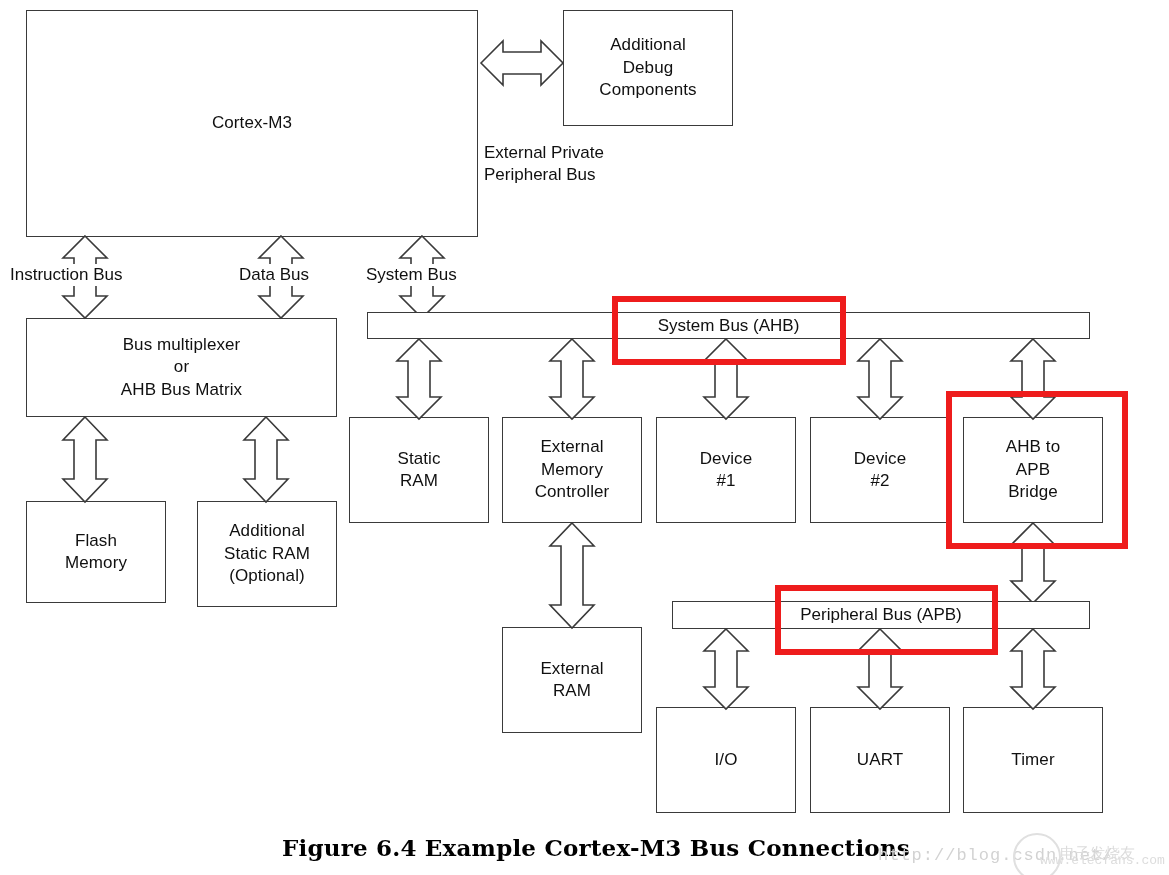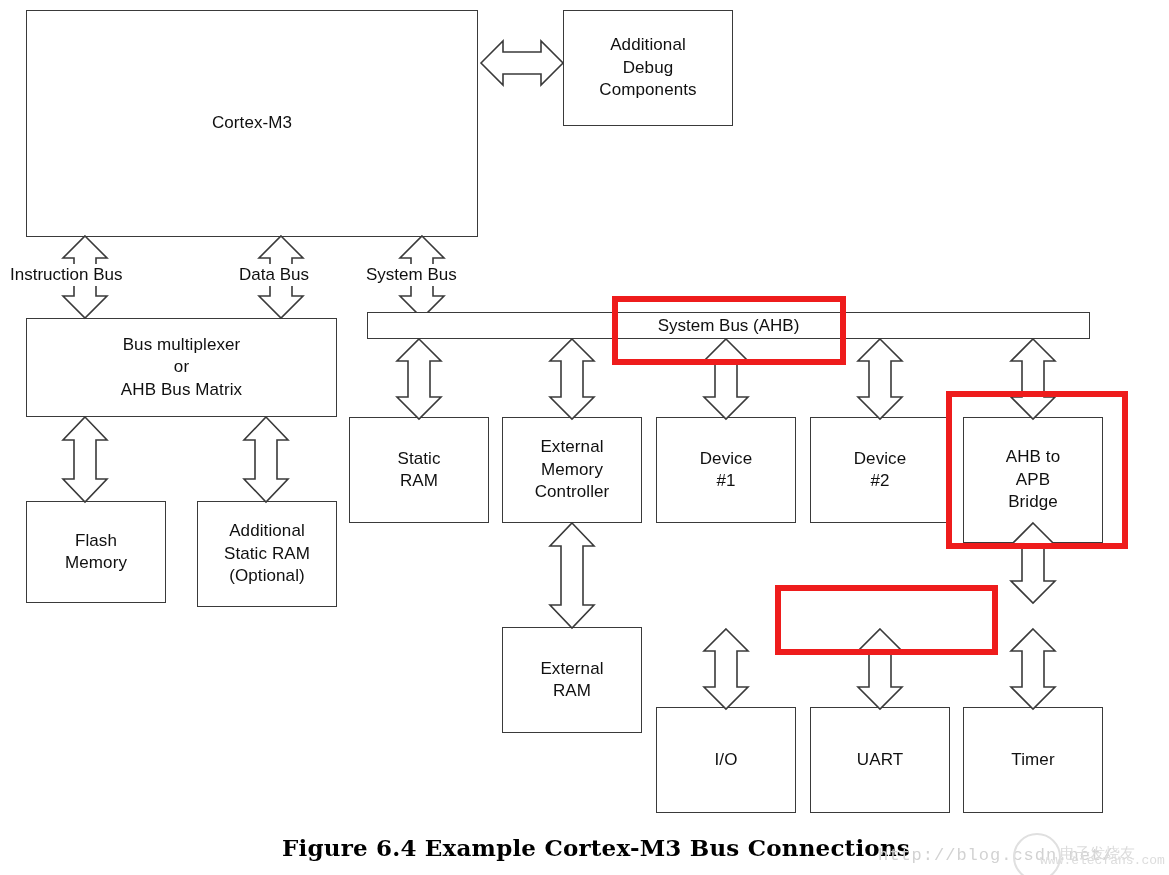--- a/index.html
+++ b/index.html
@@ -117,20 +117,22 @@
 Debug
 Components</span>
   </div>
 
   <div class="arrow" style="left:481px; top:32px; width:82px; height:62px;">
     <svg width="82" height="62" viewBox="0 0 82 62">
       <polygon points="0,31 22,9 22,20 60,20 60,9 82,31 60,53 60,42 22,42 22,53" fill="#ffffff" stroke="#3a3a3a" stroke-width="1.6" stroke-linejoin="miter"></polygon>
     </svg>
   </div>
 
+  <div class="label" style="left:484px; top:142px; width:200px;">External Private
+Peripheral Bus</div>
 
   <div class="arrow" style="left:54px; top:236px; width:62px; height:82px;">
     <svg width="62" height="82" viewBox="0 0 62 82">
       <polygon points="31,0 53,22 42,22 42,60 53,60 31,82 9,60 20,60 20,22 9,22" fill="#ffffff" stroke="#3a3a3a" stroke-width="1.6" stroke-linejoin="miter"></polygon>
     </svg>
   </div>
   <div class="label" style="left:8px; top:264px; background:#ffffff; padding:0 2px; z-index:2;">Instruction Bus</div>
 
   <div class="arrow" style="left:250px; top:236px; width:62px; height:82px;">
     <svg width="62" height="82" viewBox="0 0 62 82">
@@ -219,21 +221,21 @@
   <div class="box" style="left:656px; top:417px; width:140px; height:106px;">
     <span>Device
 #1</span>
   </div>
 
   <div class="box" style="left:810px; top:417px; width:140px; height:106px;">
     <span>Device
 #2</span>
   </div>
 
-  <div class="box" style="left:963px; top:417px; width:140px; height:126px;">
+  <div class="box" style="left:963px; top:417px; width:140px; height:106px;">
     <span>AHB to
 APB
 Bridge</span>
   </div>
 
   <div class="arrow" style="left:541px; top:523px; width:62px; height:105px;">
     <svg width="62" height="105" viewBox="0 0 62 105">
       <polygon points="31,0 53,23 42,23 42,82 53,82 31,105 9,82 20,82 20,23 9,23" fill="#ffffff" stroke="#3a3a3a" stroke-width="1.6" stroke-linejoin="miter"></polygon>
     </svg>
   </div>
@@ -242,20 +244,23 @@
     <span>External
 RAM</span>
   </div>
 
   <div class="arrow" style="left:1002px; top:523px; width:62px; height:80px;">
     <svg width="62" height="80" viewBox="0 0 62 80">
       <polygon points="31,0 53,22 42,22 42,58 53,58 31,80 9,58 20,58 20,22 9,22" fill="#ffffff" stroke="#3a3a3a" stroke-width="1.6" stroke-linejoin="miter"></polygon>
     </svg>
   </div>
 
+  <div class="bus-bar" style="left:672px; top:601px; width:418px; height:28px;">
+    <span>Peripheral Bus (APB)</span>
+  </div>
 
   <div class="arrow" style="left:695px; top:629px; width:62px; height:80px;">
     <svg width="62" height="80" viewBox="0 0 62 80">
       <polygon points="31,0 53,22 42,22 42,58 53,58 31,80 9,58 20,58 20,22 9,22" fill="#ffffff" stroke="#3a3a3a" stroke-width="1.6" stroke-linejoin="miter"></polygon>
     </svg>
   </div>
   <div class="arrow" style="left:849px; top:629px; width:62px; height:80px;">
     <svg width="62" height="80" viewBox="0 0 62 80">
       <polygon points="31,0 53,22 42,22 42,58 53,58 31,80 9,58 20,58 20,22 9,22" fill="#ffffff" stroke="#3a3a3a" stroke-width="1.6" stroke-linejoin="miter"></polygon>
     </svg>

